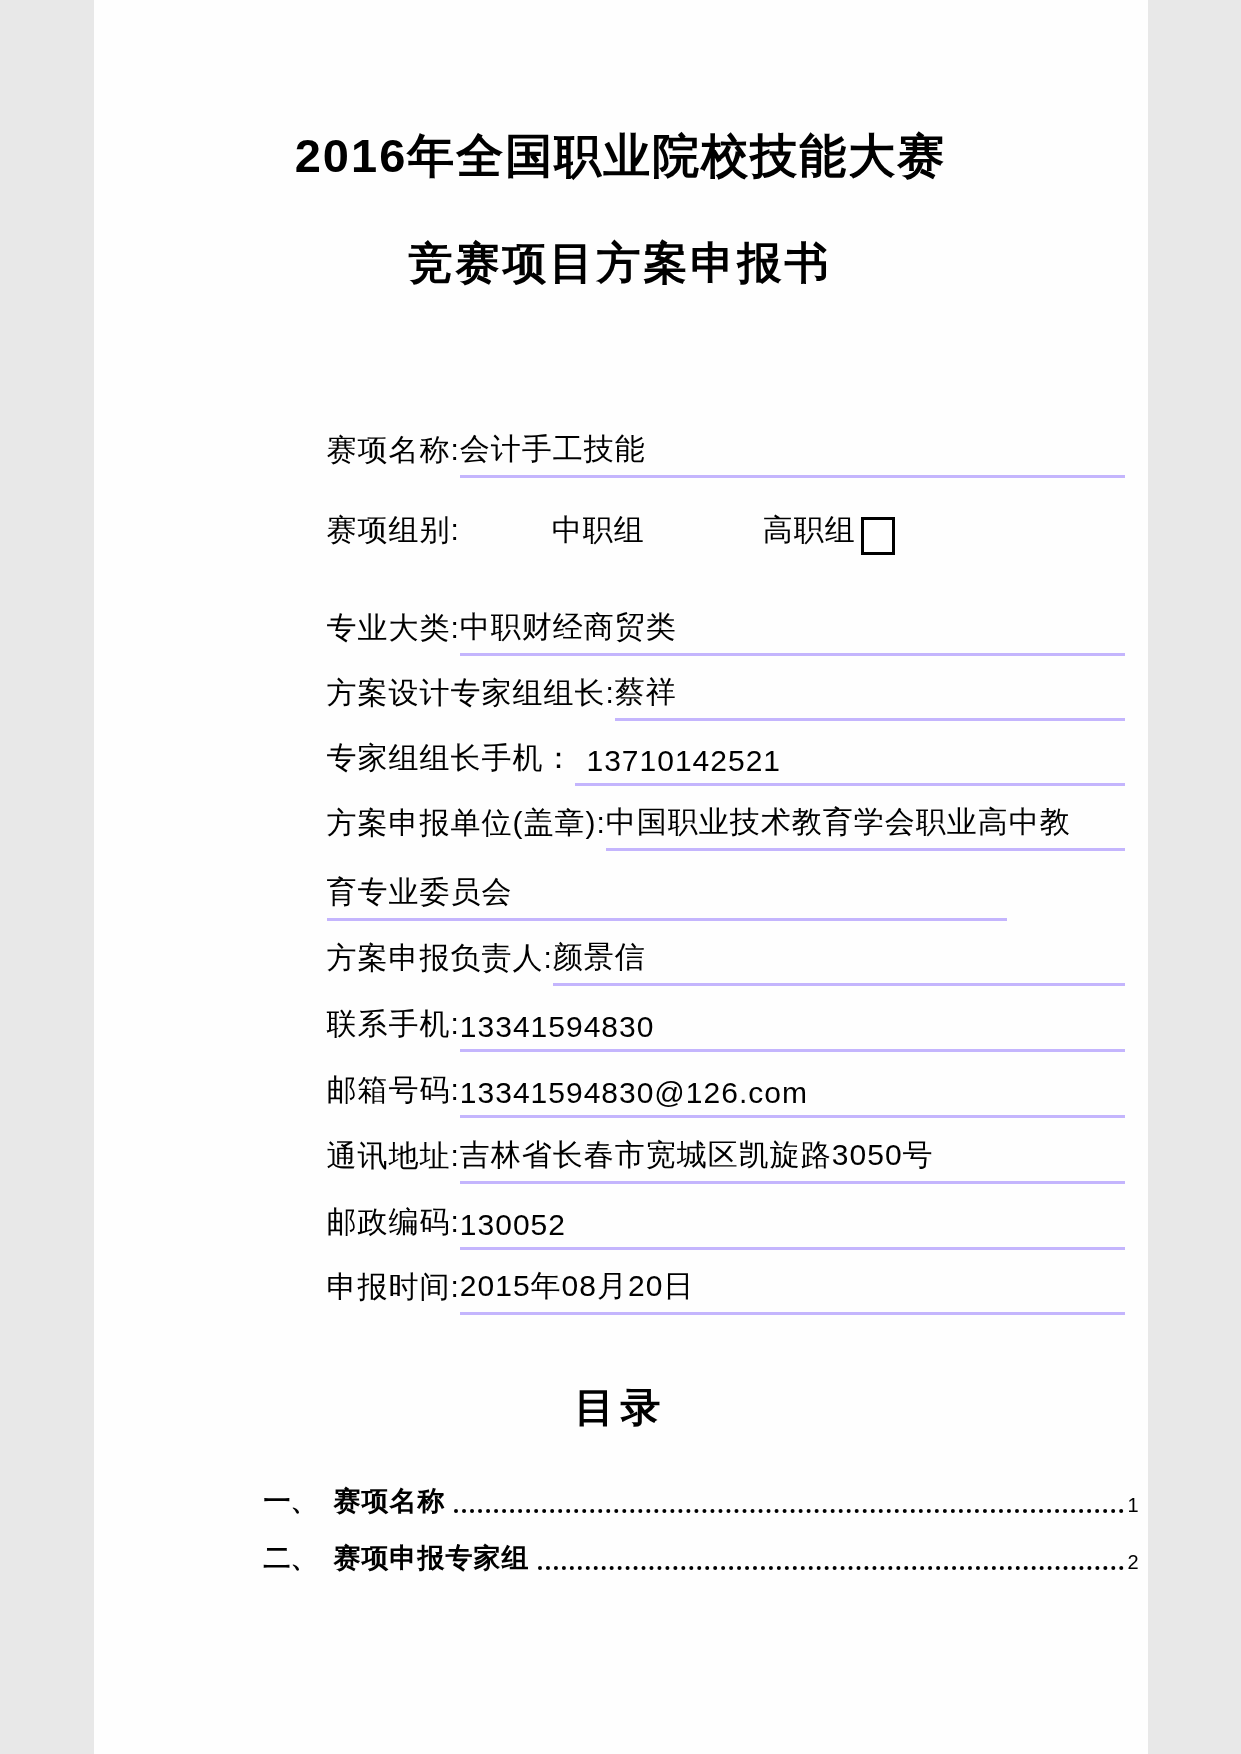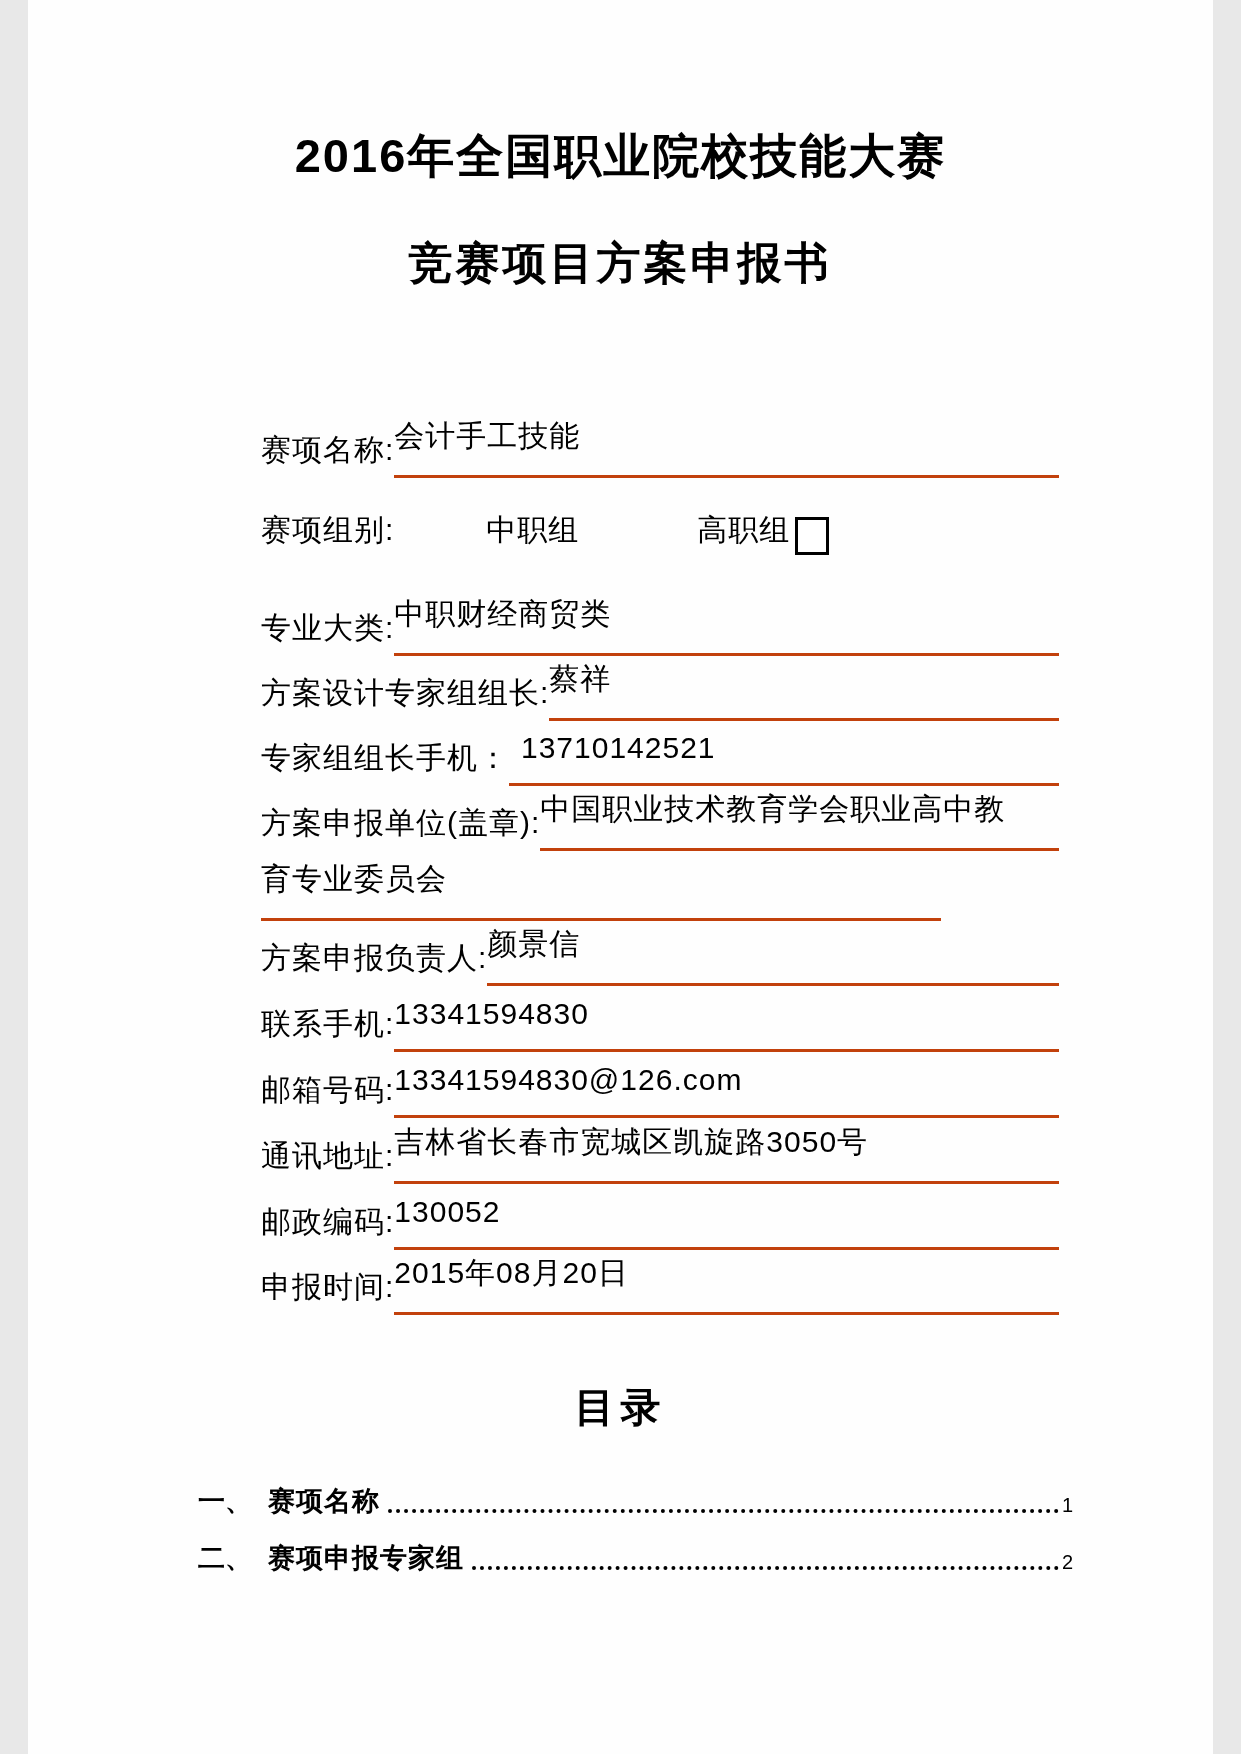--- a/index.html
+++ b/index.html
@@ -1,33 +1,33 @@
 <!DOCTYPE html>
 <html><head>
 <meta charset="utf-8">
 <style>
   html,body{margin:0;padding:0;background:#e8e8e8;}
   .page{
     position:relative;
-    width:1185px;height:1754px;
+    width:1054px;height:1754px;
     background:#fefefe;
     margin:0 auto;
     font-family:"Liberation Sans","DejaVu Sans",sans-serif;
     color:#000;
     overflow:hidden;
   }
   .titles{padding-top:128px;text-align:center;}
   .title1{font-size:47px;line-height:56px;font-weight:bold;margin:0;letter-spacing:2px;}
   .title2{font-size:44px;line-height:53px;font-weight:bold;margin:52px 1px 0 0;letter-spacing:3px;}
 
   .form{margin:123px 0 0 225px;width:806px;}
   .row{display:flex;align-items:flex-end;font-size:30px;margin-left:8px;}
   .h66{height:66px}.h80{height:80px}.h98{height:98px}.h65{height:65px}.h70{height:70px}
   .label{white-space:nowrap;padding-bottom:7px;letter-spacing:1px;}
-  .fill{flex:1;border-bottom:3px solid #c2410c;padding-bottom:18px;white-space:nowrap;letter-spacing:1px;}
+  .fill{flex:1;border-bottom:3px solid #c4b5fd;padding-bottom:5px;white-space:nowrap;letter-spacing:1px;}
   .fill.fixed{flex:0 0 680px;}
   .value{display:inline-block;}
   .value.gap{padding-left:12px;}
 
   .opt{white-space:nowrap;padding-bottom:7px;letter-spacing:1px;text-align:center;}
   .opt.mid{margin-left:92px;}
   .opt.high{margin-left:118px;}
   .checkbox{
     width:28px;height:32px;
     border:3px solid #000;

